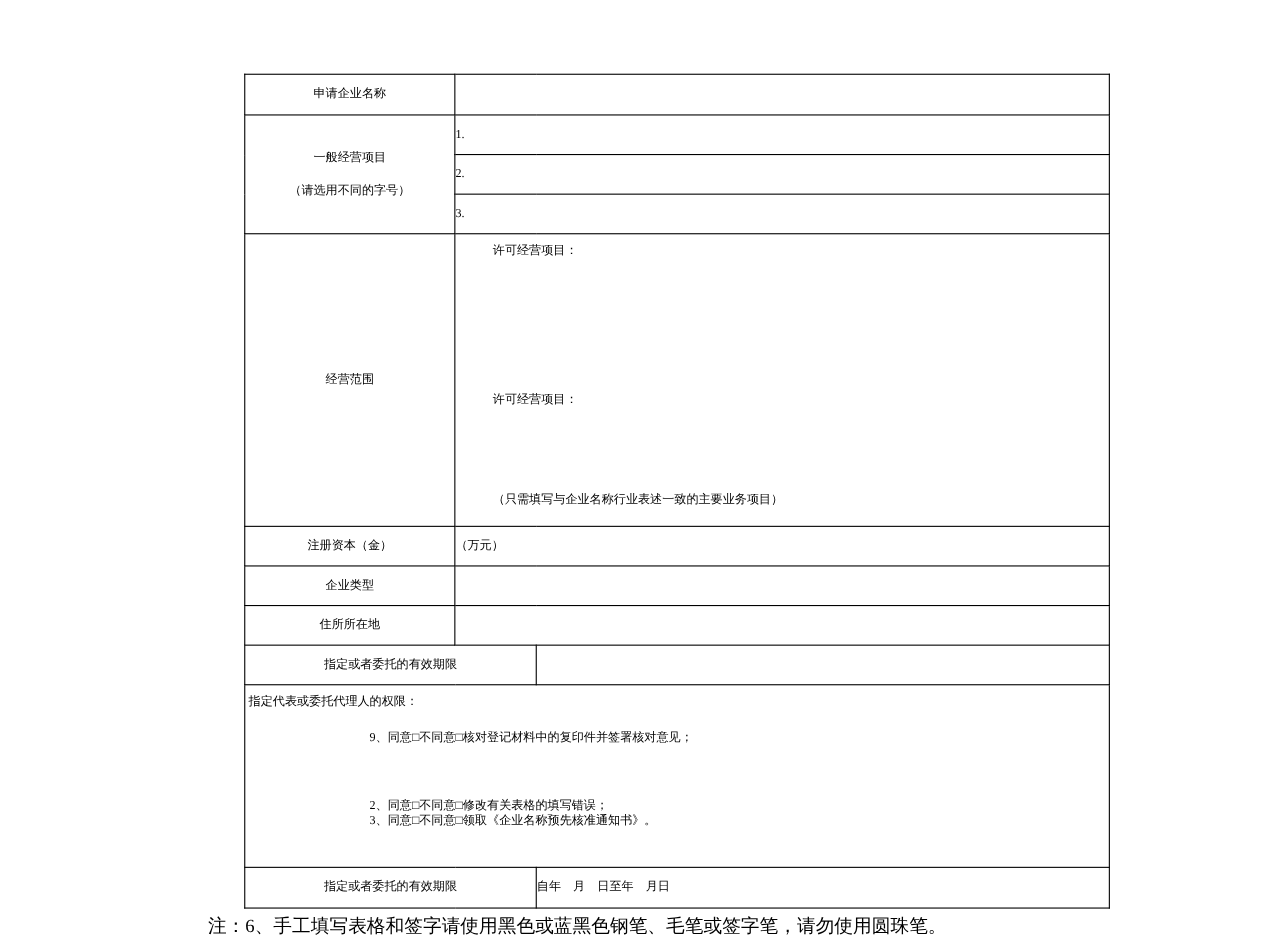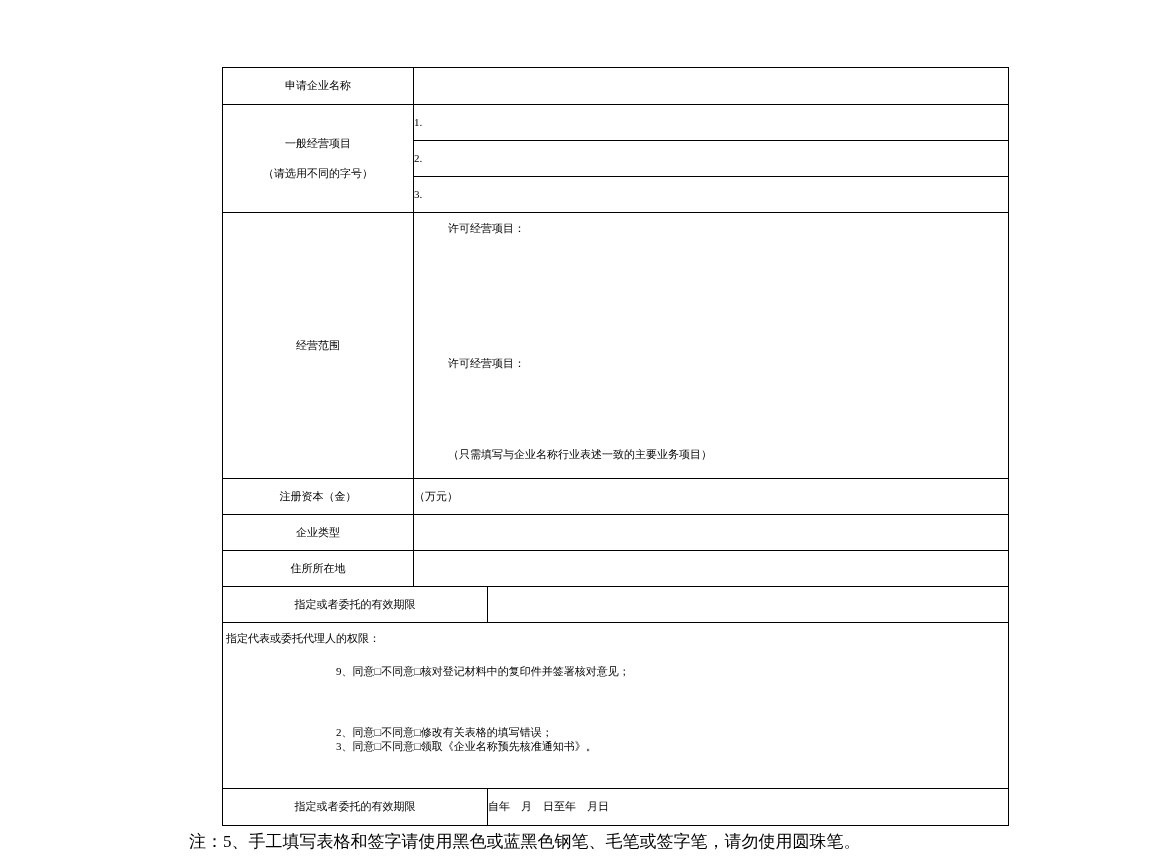--- a/index.html
+++ b/index.html
@@ -146,15 +146,15 @@
       </td>
     </tr>
 
     <tr class="h37">
       <td class="lbl" colspan="2">指定或者委托的有效期限</td>
       <td class="val">自年　月　日至年　月日</td>
     </tr>
   </tbody>
     </table>
 
-  <div class="footnote">注：5、手工填写表格和签字请使用黑色或蓝黑色钢笔、毛笔或签字笔，请勿使用圆珠笔。</div>
+  <div class="footnote">注：6、手工填写表格和签字请使用黑色或蓝黑色钢笔、毛笔或签字笔，请勿使用圆珠笔。</div>
 
 </div>
 
 </body></html>

